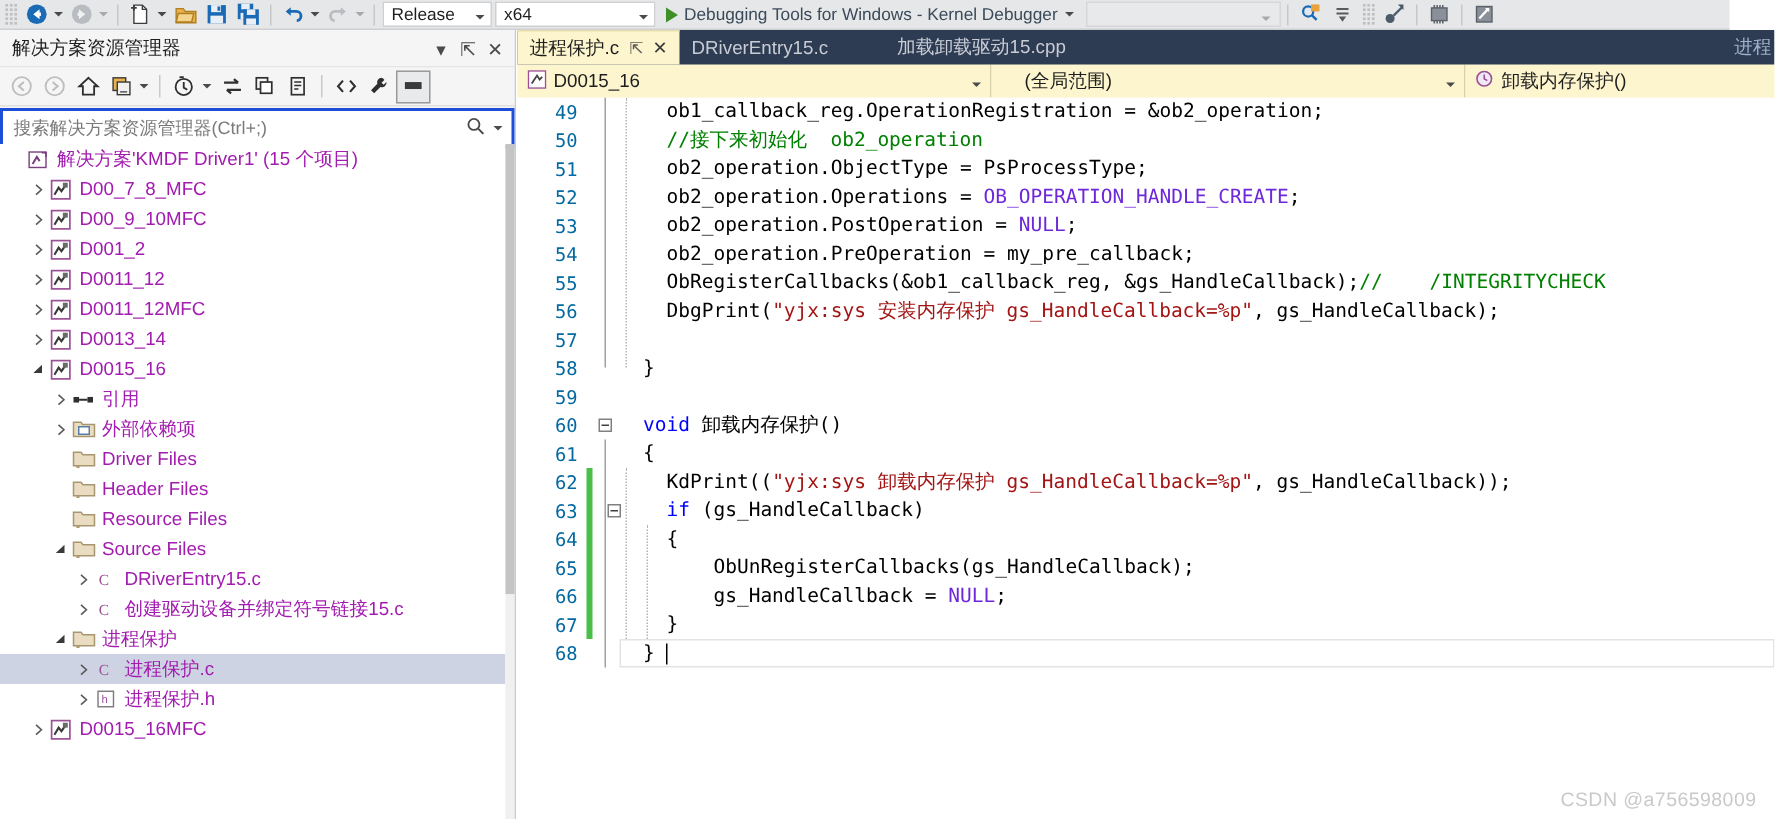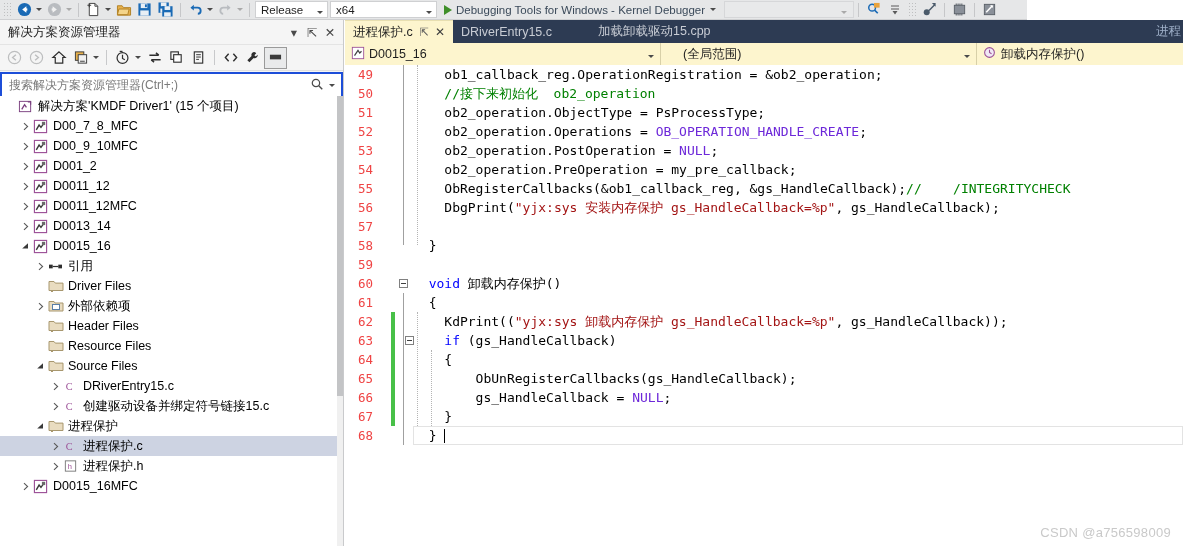--- a/index.html
+++ b/index.html
@@ -7,21 +7,21 @@
     width:1183px;height:546px;overflow:hidden;
     background:#ffffff;
     font-family:"Liberation Sans","DejaVu Sans",sans-serif;
     font-size:12px;color:#1e1e1e;
     -webkit-font-smoothing:none;
   }
   .app{position:relative;width:1183px;height:546px;}
 
   
   .toolbar{
-    position:absolute;left:0;top:0;width:1027px;height:19px;
+    position:absolute;left:0;top:0;width:1153px;height:19px;
     background:#e6e7e8;display:flex;align-items:center;
     border-bottom:1px solid #cfd0d2;
   }
   .grip{width:9px;height:15px;margin:0 2px 0 3px;
     background-image:radial-gradient(#b9babc 40%,transparent 41%);
     background-size:3px 3px;opacity:.9;}
   .tb-ico{width:21px;height:17px;display:flex;align-items:center;justify-content:center;position:relative;}
   .tb-ico svg{display:block;}
   .tb-sep{width:1px;height:14px;background:#c6c7c9;margin:0 4px;}
   .caret{width:0;height:0;border-left:3px solid transparent;border-right:3px solid transparent;
@@ -58,21 +58,21 @@
   }
   .se-tools .ti{width:21px;height:20px;display:flex;align-items:center;justify-content:center;}
   .se-tools .ti.boxed{border:1px solid #9a9a9a;background:#e9eaeb;}
   .se-sep{width:1px;height:15px;background:#c8c9cb;margin:0 4px;}
   .se-search{
     height:23px;margin:1px 0 0 0;background:#fff;border:2px solid #1d4ed8;
     display:flex;align-items:center;padding:0 4px 0 7px;
   }
   .se-search .ph{flex:1;color:#7a7a7a;font-size:12px;}
   .se-tree{position:absolute;left:0;top:76px;right:6px;bottom:0;overflow:hidden;background:#fff;}
-  .node{height:20px;display:flex;align-items:center;white-space:nowrap;font-size:12.5px;color:#000000;}
+  .node{height:20px;display:flex;align-items:center;white-space:nowrap;font-size:12.5px;color:#a21caf;}
   .node.sel{background:#cdd3e2;}
   .exp{width:13px;height:20px;display:flex;align-items:center;justify-content:center;flex:0 0 13px;}
   .exp svg{display:block;}
   .nicon{width:17px;height:16px;margin-right:4px;flex:0 0 17px;display:flex;align-items:center;justify-content:center;}
   .se-scroll{position:absolute;right:0;top:76px;width:6px;bottom:0;background:#f0f0f0;}
   .se-scroll .thumb{position:absolute;left:0;top:0;width:6px;height:300px;background:#c3c4c6;}
 
   
   .editor{position:absolute;left:345px;top:20px;right:0;bottom:0;background:#fff;}
   .tabstrip{height:23px;background:#2d3b53;display:flex;align-items:flex-end;position:relative;}
@@ -89,21 +89,21 @@
   .nav-cell{display:flex;align-items:center;padding:0 4px 0 6px;background:#fdf5ce;border-right:1px solid #d8d0a8;box-sizing:border-box;font-size:12.5px;color:#1e1e1e;}
   .nav-cell .lbl{white-space:nowrap;overflow:hidden;}
   .nav-cell .dd{margin-left:auto;padding-left:8px;}
   .nv1{width:316px;}
   .nv2{width:316px;}
   .nv3{flex:1;border-right:none;}
 
   .codearea{position:absolute;left:0;top:45px;right:0;bottom:0;background:#fff;overflow:hidden;
     font-family:"DejaVu Sans Mono","Liberation Mono",monospace;font-size:13px;}
   .gutter{position:absolute;left:0;top:0;width:44px;bottom:0;background:#fff;}
-  .ln{position:absolute;right:16px;color:#ef4444;font-size:12.5px;line-height:19px;height:19px;}
+  .ln{position:absolute;right:4px;color:#0369a1;font-size:12.5px;line-height:19px;height:19px;}
   .changebar{position:absolute;left:46px;width:4px;background:#48c048;}
   .collapse-col{position:absolute;left:54px;top:0;width:14px;bottom:0;}
   .cbox{position:absolute;width:9px;height:9px;border:1px solid #808080;background:#fff;box-sizing:border-box;}
   .cbox:before{content:"";position:absolute;left:1px;top:3px;width:5px;height:1px;background:#404040;}
   .vline{position:absolute;width:0;border-left:1px dotted #b4b4b4;}
   .brace-line{position:absolute;border-left:1px solid #a0a0a0;}
   .code{position:absolute;left:68px;top:0;right:0;bottom:0;white-space:pre;}
   .cl{position:absolute;left:0;height:19px;line-height:19px;white-space:pre;}
   .k{color:#0000ff;}
   .cm{color:#008000;}
@@ -467,43 +467,43 @@
           <span class="nicon">
             <svg width="15" height="13" viewBox="0 0 16 14">
               <rect x="1" y="5" width="4" height="4" fill="#2f2f2f"></rect>
               <rect x="11" y="5" width="4" height="4" fill="#2f2f2f"></rect>
               <path d="M5 7h6" stroke="#2f2f2f" stroke-width="1.3"></path>
             </svg>
           </span>
           <span>引用</span>
         </div>
         <div class="node" style="padding-left: 34px;">
+          <span class="exp">
+            <svg width="9" height="9" viewBox="0 0 9 9">
+              <path d="M3 1.2 L6.6 4.5 L3 7.8" fill="none" stroke="#5a5a5a" stroke-width="1.1"></path>
+            </svg>
+          </span>
+          <span class="nicon">
+            <svg width="16" height="14" viewBox="0 0 16 14">
+              <path d="M1 2.5h5l1 1.5h8v8H1z" fill="#e9dcc0" stroke="#a8976e"></path>
+              <rect x="4.5" y="5.5" width="7" height="5" fill="#fff" stroke="#5a7fa8"></rect>
+            </svg>
+          </span>
+          <span>外部依赖项</span>
+        </div>
+        <div class="node" style="padding-left: 34px;">
           <span class="exp"></span>
           <span class="nicon">
             <svg width="16" height="14" viewBox="0 0 16 14">
               <path d="M1 2.5h5l1.3 1.6H15v7.4H1z" fill="#e9dcc0" stroke="#a8976e"></path>
               <path d="M2.5 11.5h3" stroke="#a8976e"></path>
               <path d="M3 12.5h2" stroke="#a8976e"></path>
             </svg>
           </span>
           <span>Driver Files</span>
-        </div>
-        <div class="node" style="padding-left: 34px;">
-          <span class="exp">
-            <svg width="9" height="9" viewBox="0 0 9 9">
-              <path d="M3 1.2 L6.6 4.5 L3 7.8" fill="none" stroke="#5a5a5a" stroke-width="1.1"></path>
-            </svg>
-          </span>
-          <span class="nicon">
-            <svg width="16" height="14" viewBox="0 0 16 14">
-              <path d="M1 2.5h5l1 1.5h8v8H1z" fill="#e9dcc0" stroke="#a8976e"></path>
-              <rect x="4.5" y="5.5" width="7" height="5" fill="#fff" stroke="#5a7fa8"></rect>
-            </svg>
-          </span>
-          <span>外部依赖项</span>
         </div>
         <div class="node" style="padding-left: 34px;">
           <span class="exp"></span>
           <span class="nicon">
             <svg width="16" height="14" viewBox="0 0 16 14">
               <path d="M1 2.5h5l1.3 1.6H15v7.4H1z" fill="#e9dcc0" stroke="#a8976e"></path>
               <path d="M2.5 11.5h3" stroke="#a8976e"></path>
               <path d="M3 12.5h2" stroke="#a8976e"></path>
             </svg>
           </span>

